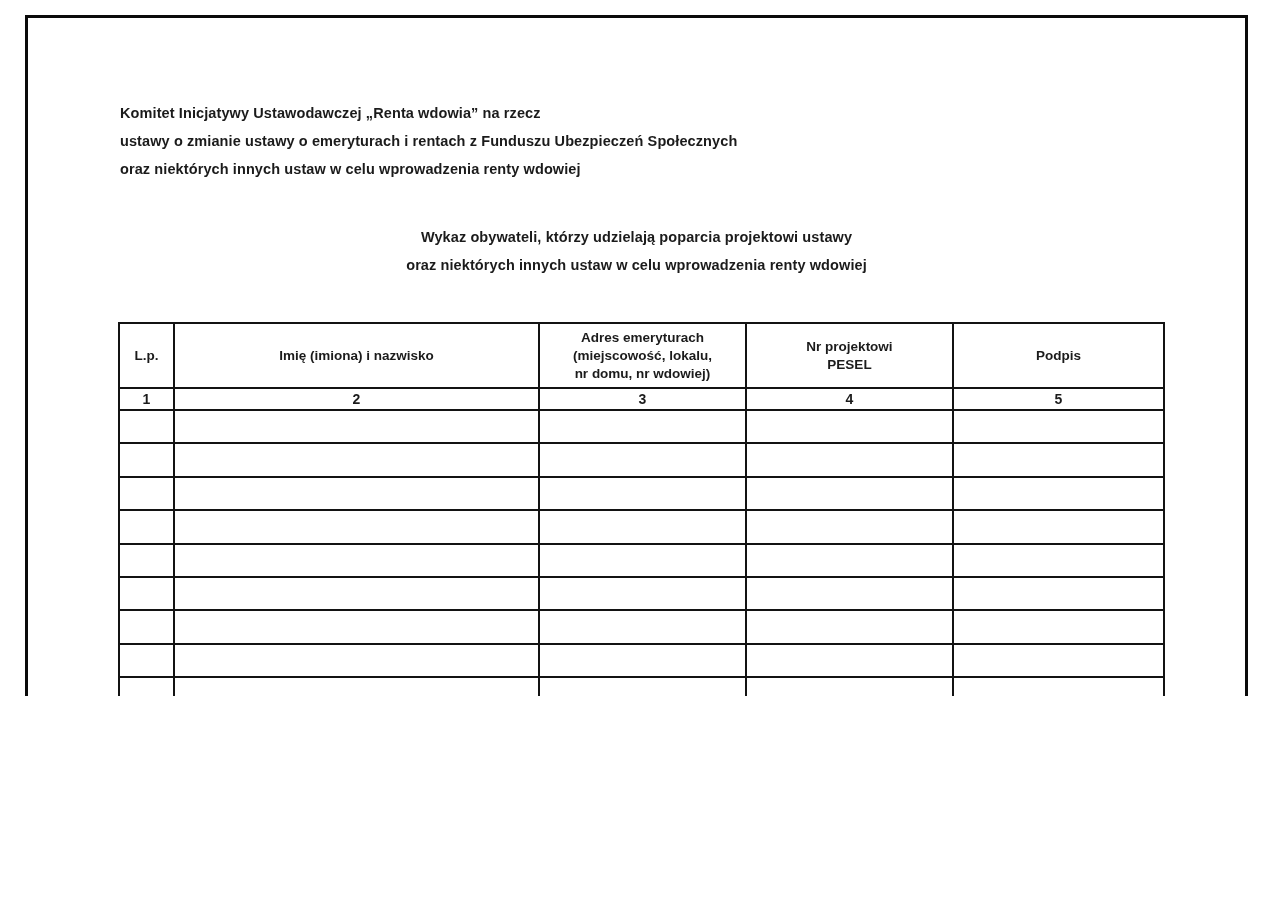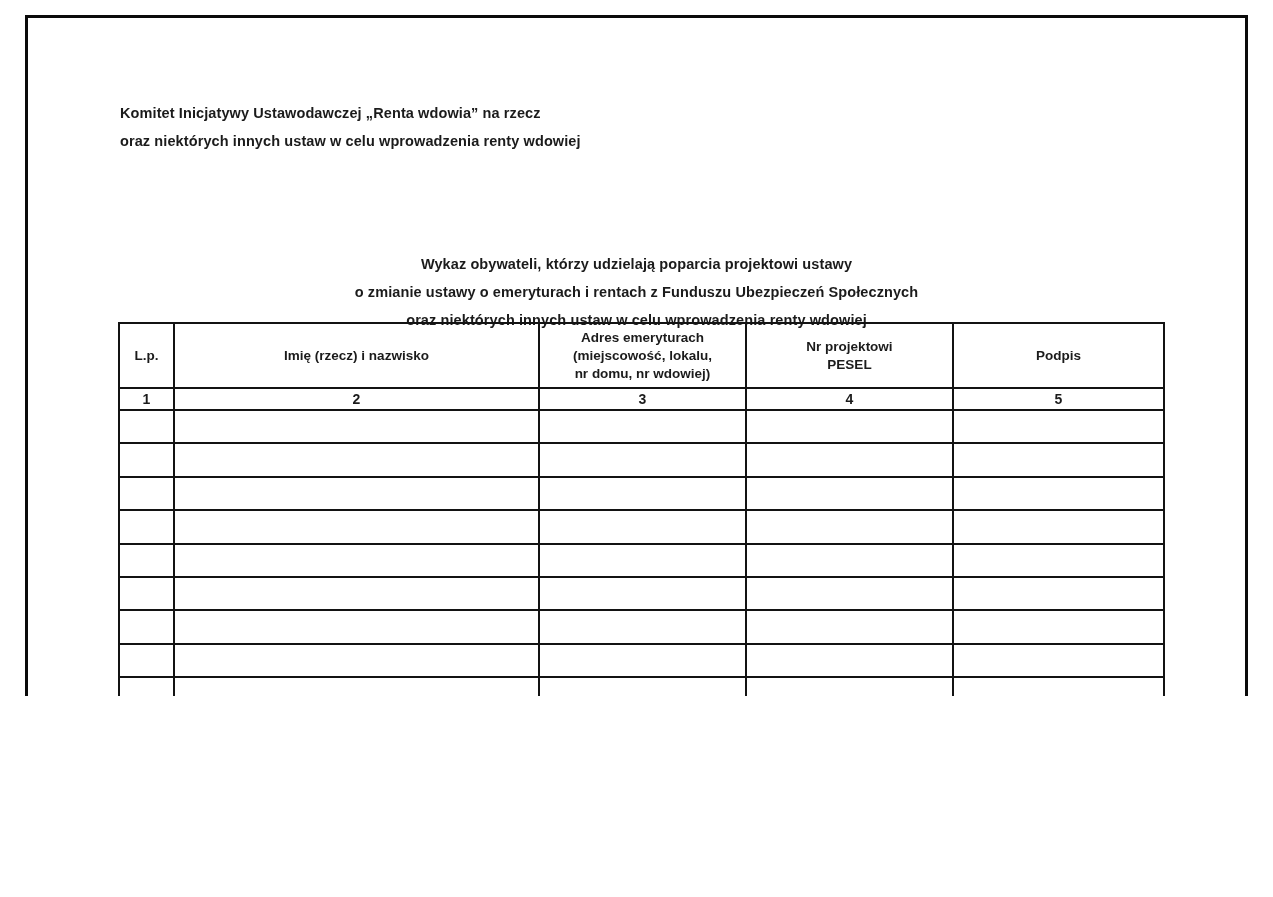--- a/index.html
+++ b/index.html
@@ -39,21 +39,20 @@
     position: absolute;
     left: 25px;
     top: 223px;
     width: 1223px;
     text-align: center;
     font-size: 14.5px;
     font-weight: bold;
     line-height: 28px;
     color: #1b1b1b;
     letter-spacing: 0.1px;
-    margin-top: 27px;
   }
   table.sig-table {
     position: absolute;
     left: 118px;
     top: 322px;
     width: 1045px;
     border-collapse: collapse;
     table-layout: fixed;
     color: #1b1b1b;
   }
@@ -89,44 +88,44 @@
 </style>
 </head>
 <body>
 
 <div class="page">
 
   <div class="page-border"></div>
 
   <div class="committee">
     <div>Komitet Inicjatywy Ustawodawczej „Renta wdowia” na rzecz</div>
+    <div>ustawy o zmianie ustawy o emeryturach i rentach z Funduszu Ubezpieczeń Społecznych</div>
     <div>oraz niektórych innych ustaw w celu wprowadzenia renty wdowiej</div>
   </div>
 
   <div class="doc-title">
     <div>Wykaz obywateli, którzy udzielają poparcia projektowi ustawy</div>
-    <div>o zmianie ustawy o emeryturach i rentach z Funduszu Ubezpieczeń Społecznych</div>
     <div>oraz niektórych innych ustaw w celu wprowadzenia renty wdowiej</div>
   </div>
 
   <table class="sig-table">
     <colgroup>
       <col class="c-lp">
       <col class="c-name">
       <col class="c-address">
       <col class="c-pesel">
       <col class="c-signature">
     </colgroup>
     <thead>
         <tr>
           <th>
             <div>L.p.</div>
           </th>
           <th>
-            <div>Imię (rzecz) i nazwisko</div>
+            <div>Imię (imiona) i nazwisko</div>
           </th>
           <th>
             <div>Adres emeryturach</div>
             <div>(miejscowość, lokalu,</div>
             <div>nr domu, nr wdowiej)</div>
           </th>
           <th>
             <div>Nr projektowi</div>
             <div>PESEL</div>
           </th>

